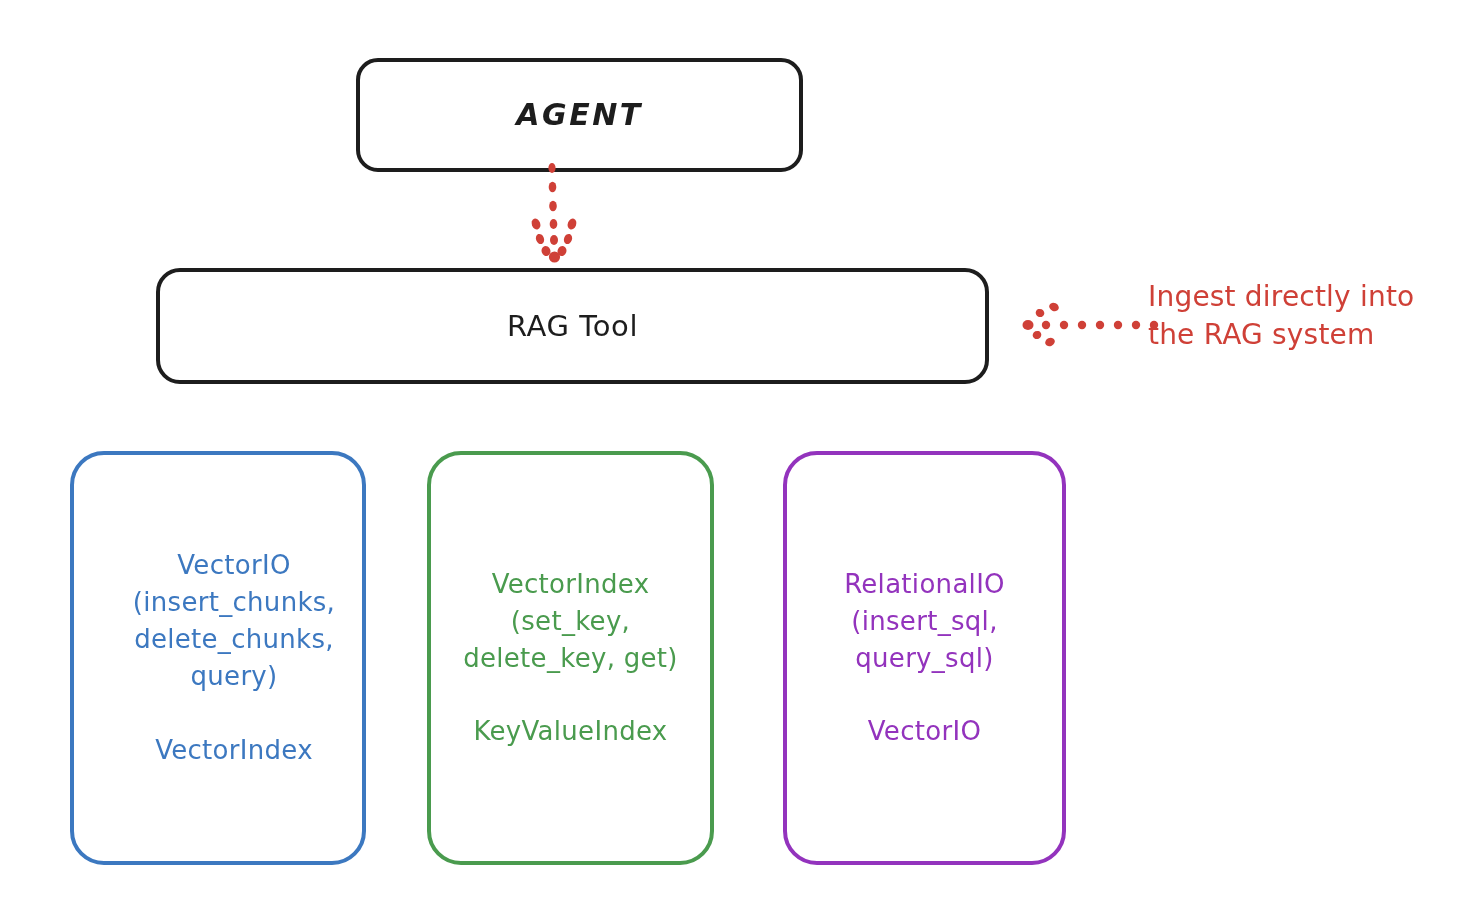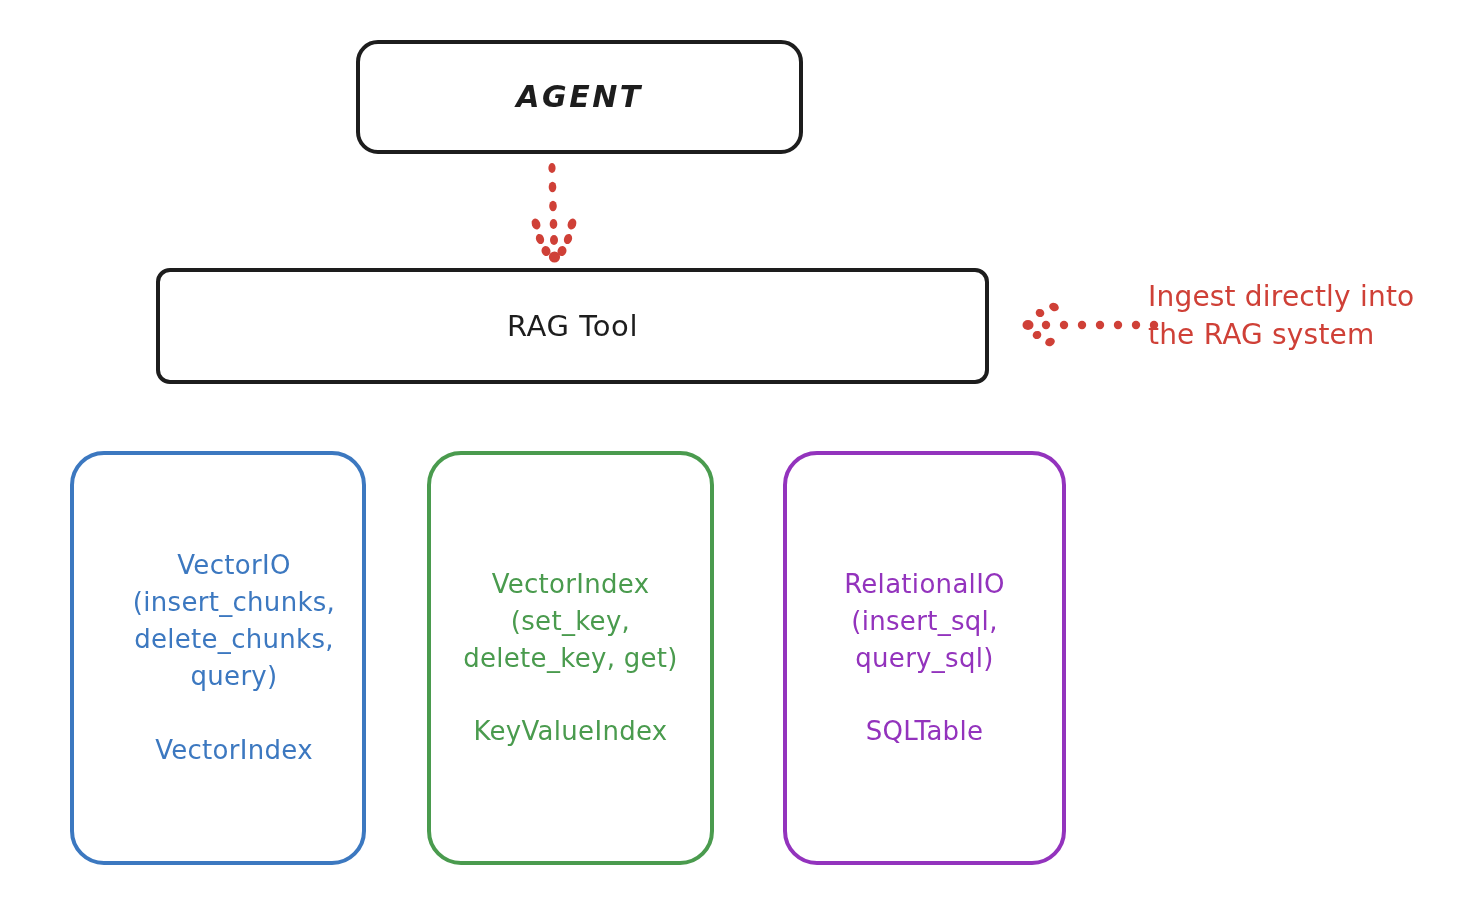--- a/index.html
+++ b/index.html
@@ -28,21 +28,21 @@
   }
   .node-label {
     white-space: pre-line;
     line-height: 1.34;
     letter-spacing: 0.4px;
   }
 
   
   #agent-box {
     left: 356px;
-    top: 40px;
+    top: 58px;
     width: 447px;
     height: 114px;
     border: 4px solid #1d1d1d;
     border-radius: 22px;
   }
   #agent-box .node-label {
     font-family: "DejaVu Sans", sans-serif;
     font-style: italic;
     font-weight: 700;
     font-size: 30px;
@@ -50,21 +50,21 @@
     color: #1d1d1d;
   }
 
   
   #rag-tool-box {
     left: 156px;
     top: 268px;
     width: 833px;
     height: 116px;
     border: 4px solid #1d1d1d;
-    border-radius: 14px;
+    border-radius: 24px;
   }
   #rag-tool-box .node-label {
     font-family: "DejaVu Sans", sans-serif;
     font-size: 29px;
     color: #1d1d1d;
     letter-spacing: 0.6px;
   }
 
   
   .provider-box {
@@ -188,16 +188,16 @@
 delete_key, get)
 
 KeyValueIndex</span>
   </div>
 
   <div class="node provider-box" id="relationalio-box" style="border-color: rgb(147, 51, 189); color: rgb(147, 51, 189);">
     <span class="node-label">RelationalIO
 (insert_sql,
 query_sql)
 
-SQLTable</span>
+VectorIO</span>
   </div>
 
 </div>
 
 </body></html>

